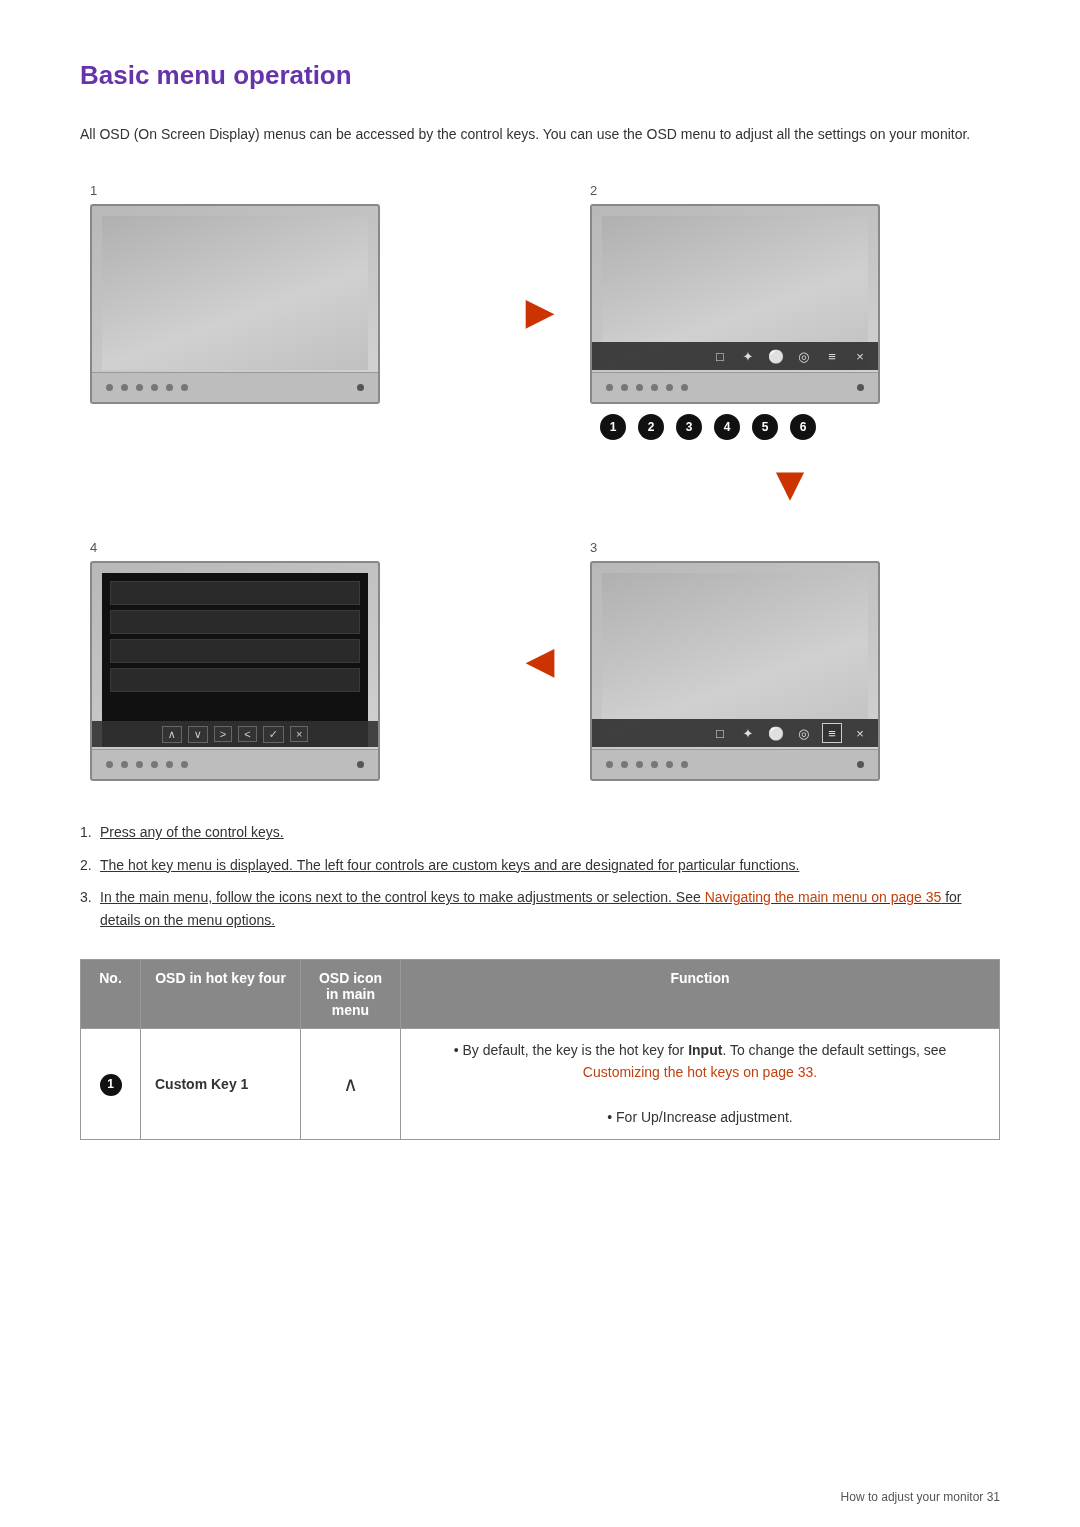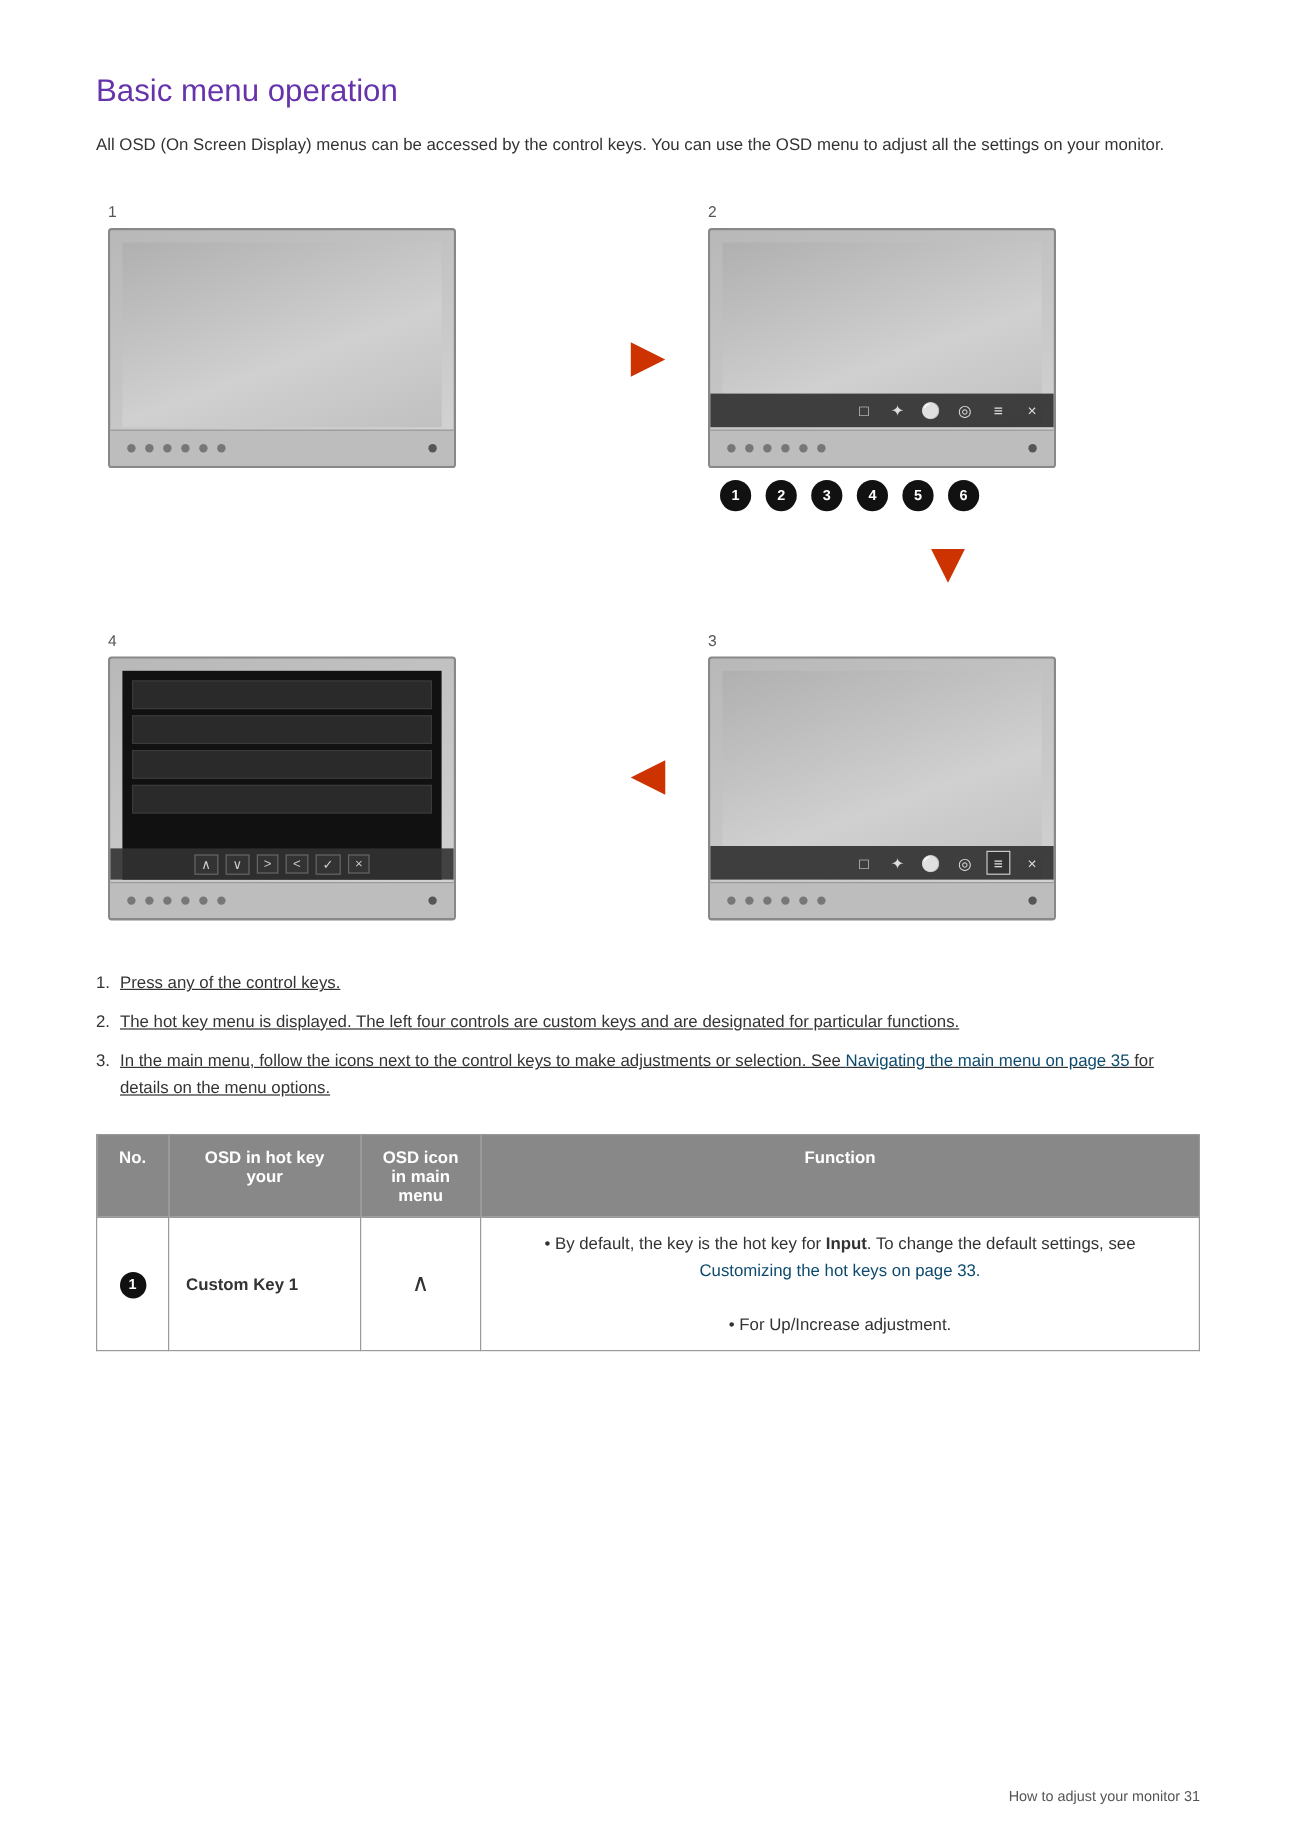--- a/index.html
+++ b/index.html
@@ -9,22 +9,22 @@
       color: #333;
       background: #fff;
       width: 1080px;
       min-height: 1527px;
       padding: 60px 80px 60px 80px;
     }
 
     h1.section-title {
       color: #6633aa;
       font-size: 26px;
-      font-weight: normal;
-      margin-bottom: 18px;
+      font-weight: bold;
+      margin-bottom: 32px;
     }
 
     .intro-text {
       font-size: 14px;
       line-height: 1.6;
       margin-bottom: 28px;
       color: #333;
     }
 
     .diagram-number {
@@ -100,21 +100,21 @@
       position: absolute;
       left: 0;
     }
 
     .instructions li:nth-child(1)::before { content: "1."; }
     .instructions li:nth-child(2)::before { content: "2."; }
     .instructions li:nth-child(3)::before { content: "3."; }
     .instructions li:nth-child(4)::before { content: "4."; }
 
     .link-text {
-      color: #0c4a6e;
+      color: #c2410c;
       text-decoration: none;
     }
 
     
     table {
       width: 100%;
       border-collapse: collapse;
       margin-bottom: 30px;
     }
 
@@ -439,21 +439,21 @@
   </li>
   <li>
     In the main menu, follow the icons next to the control keys to make adjustments or selection. See <a class="link-text" href="#">Navigating the main menu on page 35</a> for details on the menu options.
   </li>
 </ul>
 
 <table>
   <thead>
     <tr>
       <th style="width:60px;">No.</th>
-      <th style="width:160px;">OSD in hot key your</th>
+      <th style="width:160px;">OSD in hot key four</th>
       <th style="width:100px;">OSD icon<br>in main<br>menu</th>
       <th>Function</th>
     </tr>
   </thead>
   <tbody>
     <tr>
       <td>
         <span class="row-num-circle">1</span>
       </td>
       <td>

